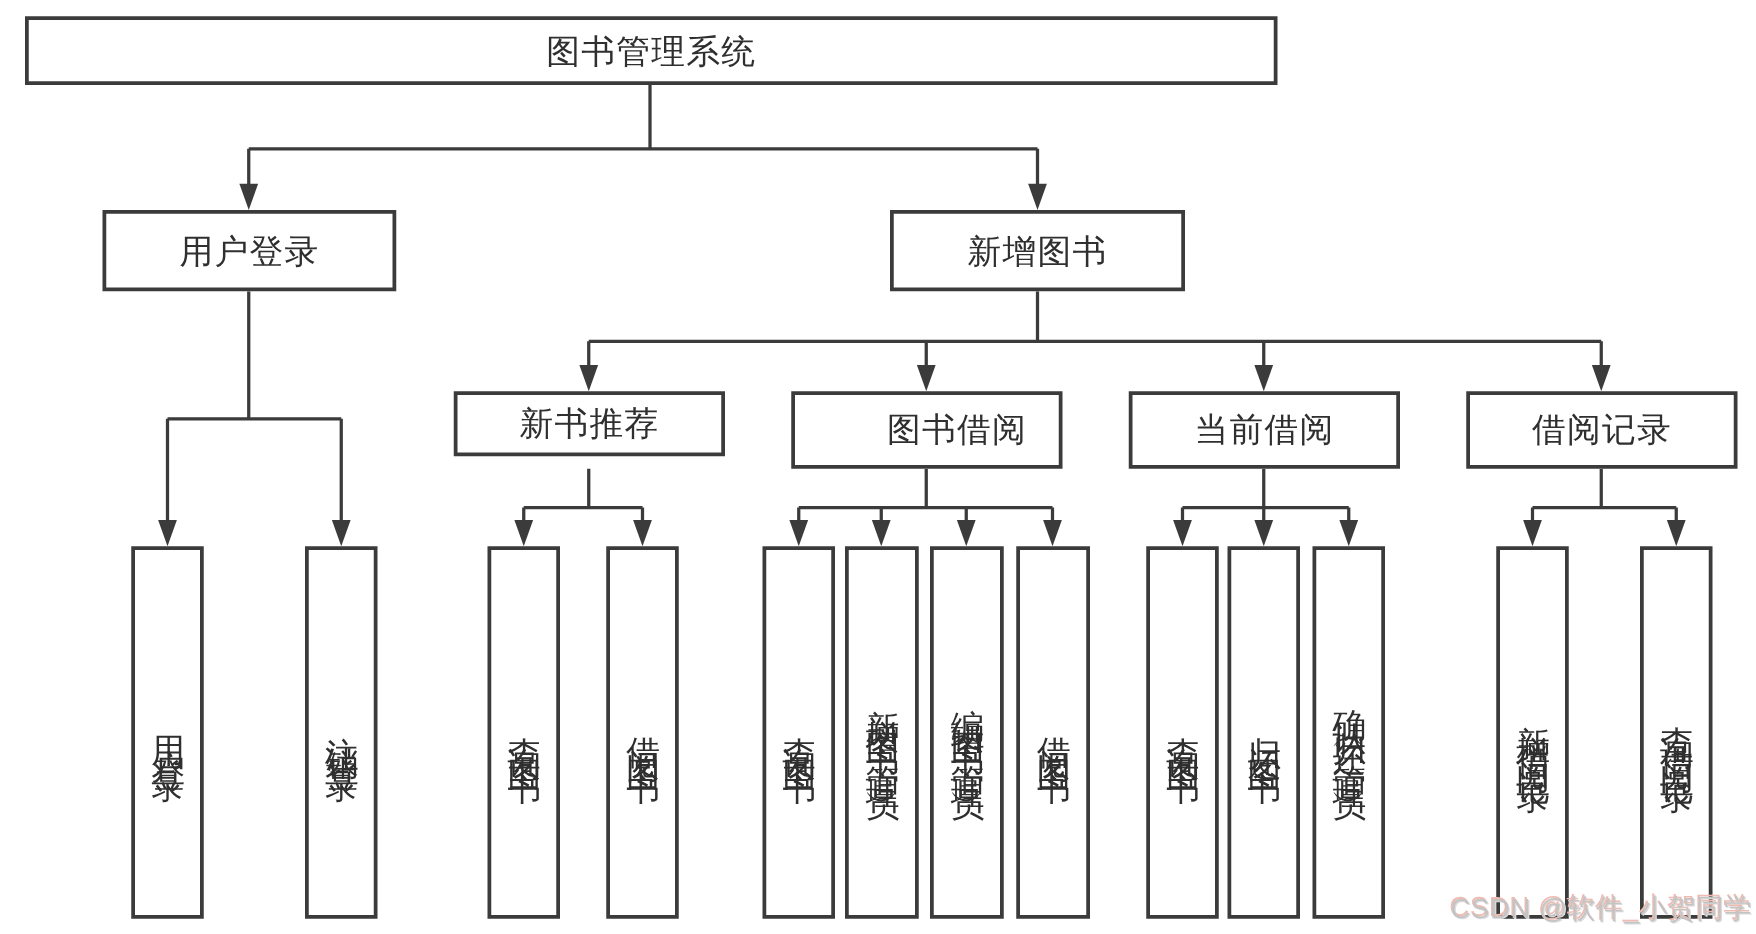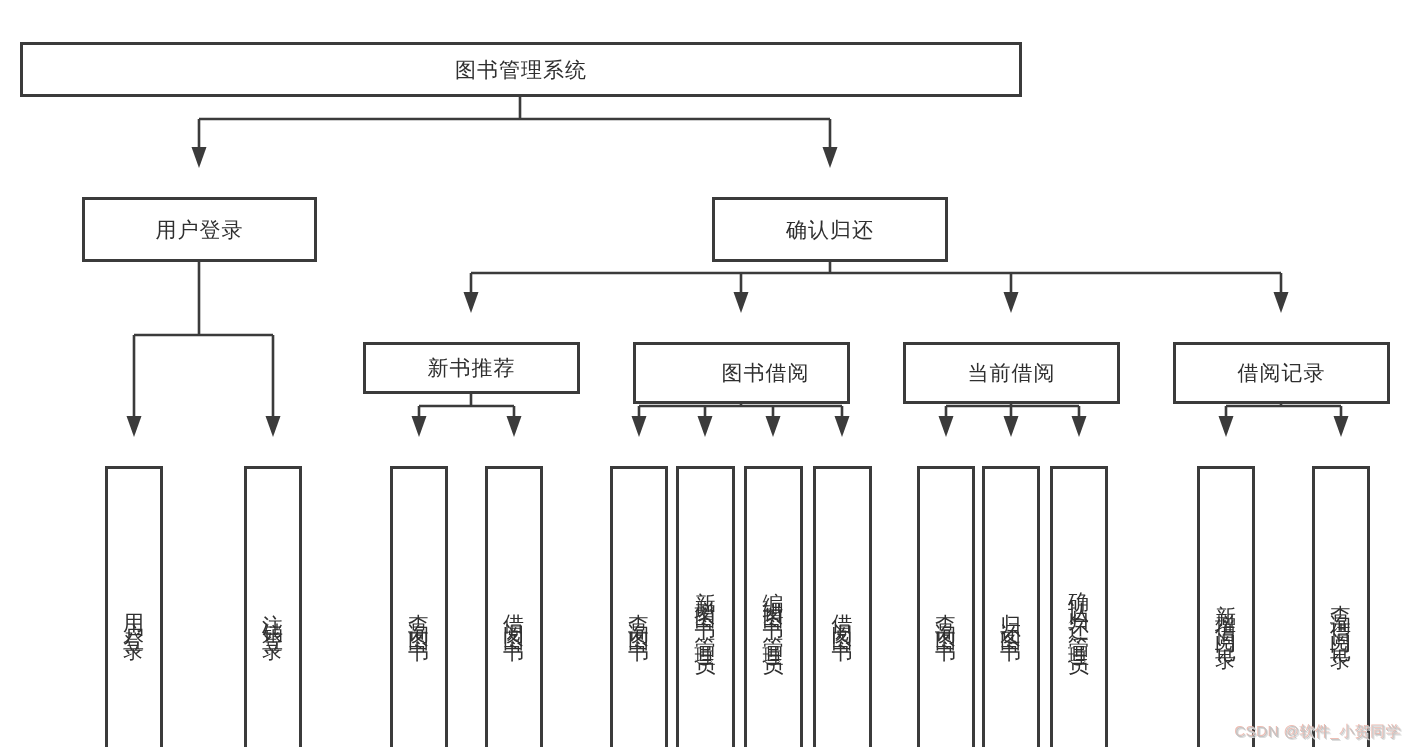--- a/index.html
+++ b/index.html
@@ -19,38 +19,37 @@
   }
   .node {
     position: absolute;
     box-sizing: border-box;
     background: #ffffff;
     border: 3px solid #3b3b3b;
     display: flex;
     align-items: center;
     justify-content: center;
     color: #2f2f2f;
-    font-size: 21px;
+    font-size: 27px;
     letter-spacing: 1px;
     z-index: 2;
     white-space: nowrap;
-    margin-top: 29px;
   }
   .vert {
     writing-mode: vertical-rl;
     text-orientation: mixed;
     letter-spacing: 9px;
     line-height: 1;
     white-space: normal;
   }
   .watermark {
     position: absolute;
     right: 3px;
     bottom: 5px;
-    font-size: 15px;
+    font-size: 22px;
     color: #c4c4c4;
     text-shadow: -1px -1px 0 #eebcb2, 1px 1px 0 #dcdcdc;
     letter-spacing: 0.5px;
     z-index: 5;
   }
 </style>
 </head>
 <body>
 
 <div class="stage">
@@ -84,21 +83,21 @@
       <polygon points="1011,437 1003.5,416 1018.5,416"></polygon>
       <polygon points="1079,437 1071.5,416 1086.5,416"></polygon>
       <polygon points="1226,437 1218.5,416 1233.5,416"></polygon>
       <polygon points="1341,437 1333.5,416 1348.5,416"></polygon>
     </g>
   </svg>
 
   <div class="node" style="left:20px; top:13px; width:1002px; height:55px;">图书管理系统</div>
 
   <div class="node" style="left:82px; top:168px; width:235px; height:65px;">用户登录</div>
-  <div class="node" style="left:712px; top:168px; width:236px; height:65px;">确认归还</div>
+  <div class="node" style="left:712px; top:168px; width:236px; height:65px;">新增图书</div>
 
   <div class="node" style="left:363px; top:313px; width:217px; height:52px;">新书推荐</div>
   <div class="node" style="left:633px; top:313px; width:217px; height:62px;padding-left:48px;">图书借阅</div>
   <div class="node" style="left:903px; top:313px; width:217px; height:62px;">当前借阅</div>
   <div class="node" style="left:1173px; top:313px; width:217px; height:62px;">借阅记录</div>
 
   <div class="node vert" style="left:105px; top:437px; width:58px; height:298px;">用户登录</div>
   <div class="node vert" style="left:244px; top:437px; width:58px; height:298px;">注销登录</div>
 
   <div class="node vert" style="left:390px; top:437px; width:58px; height:298px;">查询图书</div>

